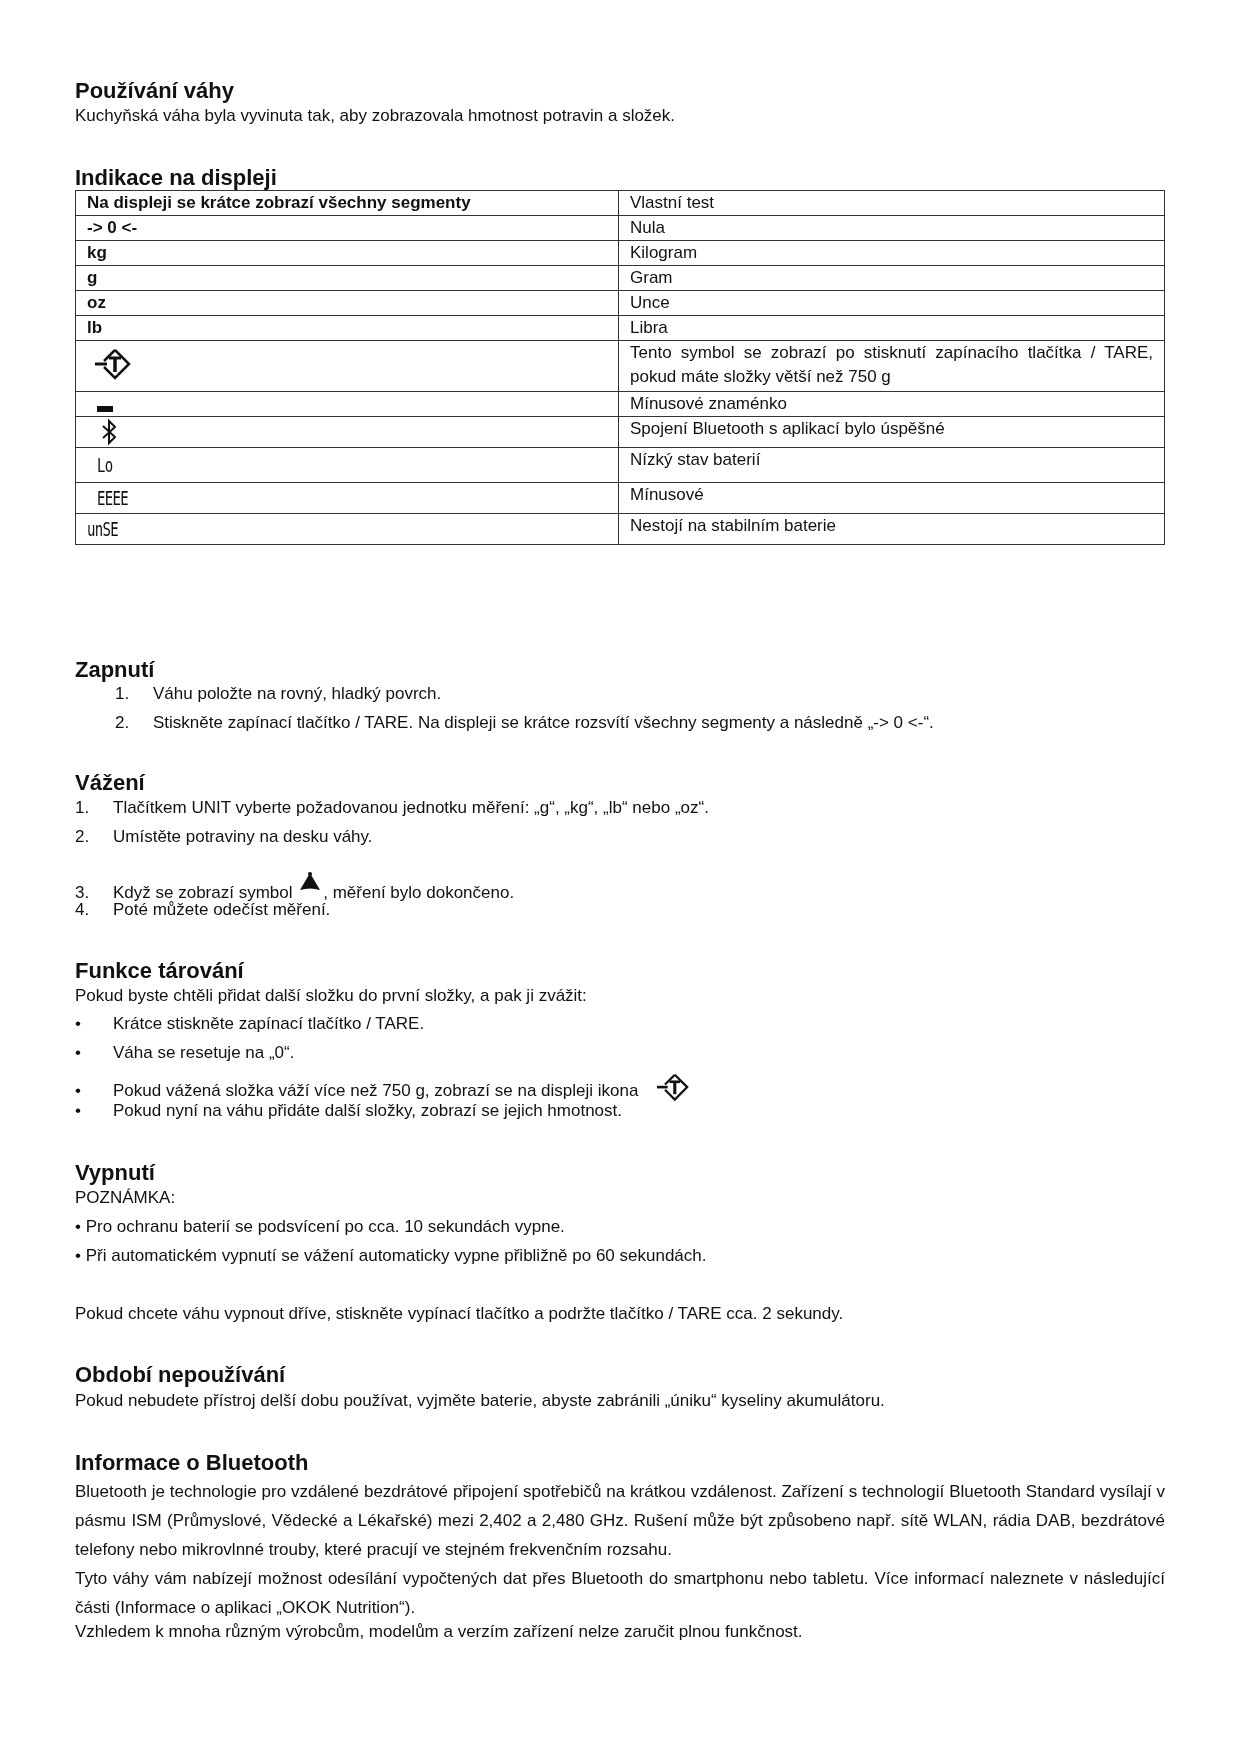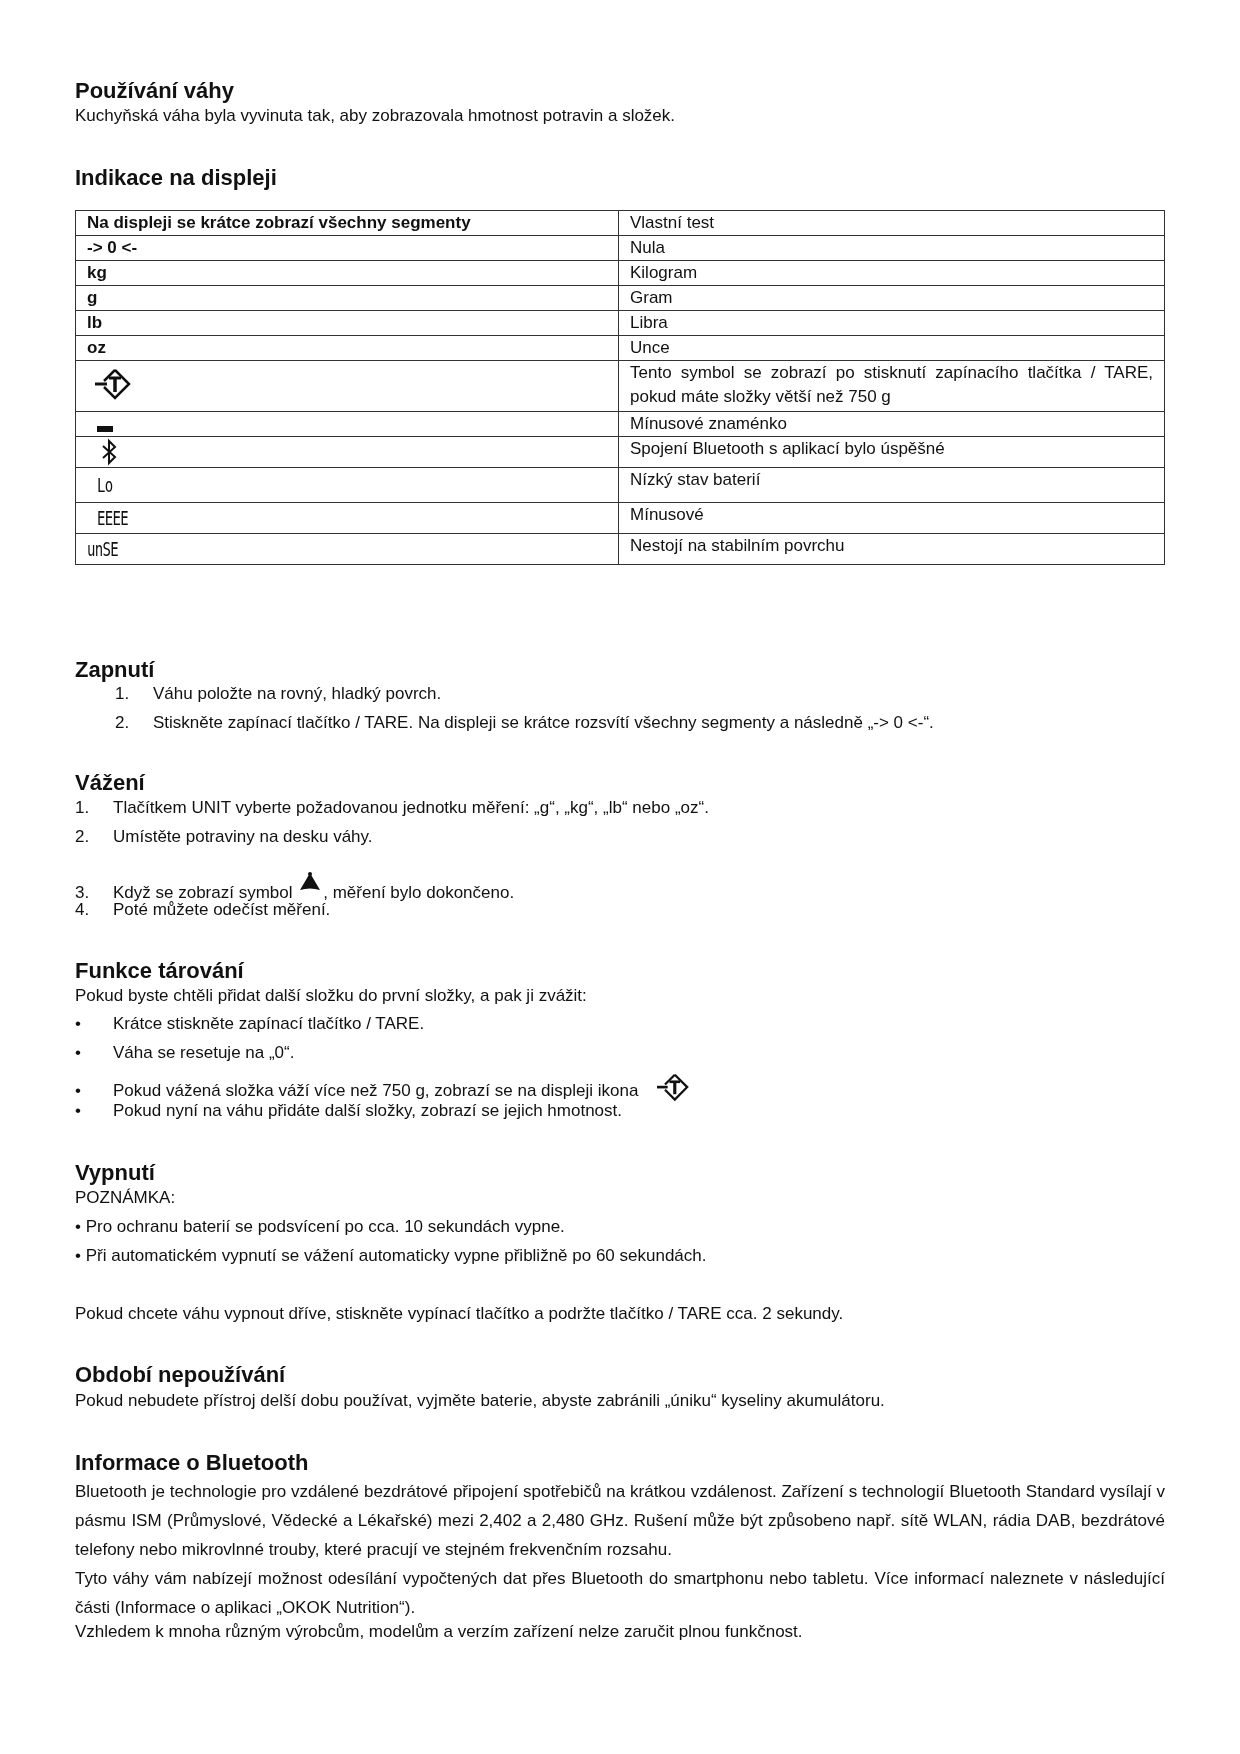--- a/index.html
+++ b/index.html
@@ -8,21 +8,21 @@
       font-family: "Liberation Sans", sans-serif; color: #111111;
       font-size: 17px;
     }
     .page { position: absolute; left: 75px; top: 0; width: 1090px; }
     .h { font-weight: bold; font-size: 22px; position: absolute; left: 0; white-space: nowrap; }
     .p { position: absolute; left: 0; white-space: nowrap; font-size: 17px; }
     .just { white-space: normal; width: 1090px; text-align: justify; text-align-last: left; }
 
     table.disp {
       position: absolute; left: 0; top: 190px; width: 1090px;
-      border-collapse: collapse; font-size: 17px; margin-top: 20px;
+      border-collapse: collapse; font-size: 17px;
     }
     table.disp td {
       border: 1.5px solid #333; padding: 0 11px; vertical-align: top;
       line-height: 24px; height: 24px;
     }
     table.disp td.c1 { width: 520px; font-weight: bold; }
     table.disp td.c2 { text-align: justify; }
     tr.tall td { height: 50px; }
     tr.mid td { height: 30px; }
     tr.mid2 td { height: 34px; }
@@ -54,26 +54,26 @@
     </tr>
     <tr>
       <td class="c1">kg</td>
       <td class="c2">Kilogram</td>
     </tr>
     <tr>
       <td class="c1">g</td>
       <td class="c2">Gram</td>
     </tr>
     <tr>
+      <td class="c1">oz</td>
+      <td class="c2">Unce</td>
+    </tr>
+    <tr>
       <td class="c1">lb</td>
       <td class="c2">Libra</td>
-    </tr>
-    <tr>
-      <td class="c1">oz</td>
-      <td class="c2">Unce</td>
     </tr>
     <tr class="tall">
       <td class="c1">
         <svg class="icn" width="40" height="36" viewBox="0 0 40 36" style="margin:6px 0 0 6px">
           <path d="M22 3 L36 17 L22 31 L11 20" fill="none" stroke="#111" stroke-width="2.5"></path>
           <path d="M11 14 L22 3" fill="none" stroke="#111" stroke-width="2.5"></path>
           <line x1="2" y1="17" x2="14" y2="17" stroke="#111" stroke-width="3"></line>
           <line x1="16" y1="11" x2="28" y2="11" stroke="#111" stroke-width="3"></line>
           <line x1="22" y1="11" x2="22" y2="25" stroke="#111" stroke-width="3.5"></line>
         </svg>
@@ -105,21 +105,21 @@
     <tr class="mid">
       <td class="c1">
         <span class="seg" style="margin:3px 0 0 10px;font-size:20px">EEEE</span>
       </td>
       <td class="c2">Mínusové</td>
     </tr>
     <tr class="mid">
       <td class="c1">
         <span class="seg" style="margin:3px 0 0 0;font-size:20px">unSE</span>
       </td>
-      <td class="c2">Nestojí na stabilním povrchu</td>
+      <td class="c2">Nestojí na stabilním baterie</td>
     </tr>
   </tbody>
     </table>
 
   <div class="h" style="top:657px">Zapnutí</div>
   <div class="ol-item" style="top:684px;left:40px">
     <span class="n">1.</span><span>Váhu položte na rovný, hladký povrch.</span>
   </div>
   <div class="ol-item" style="top:713px;left:40px">
     <span class="n">2.</span><span>Stiskněte zapínací tlačítko / TARE. Na displeji se krátce rozsvítí všechny segmenty a následně „-&gt; 0 &lt;-“.</span>

